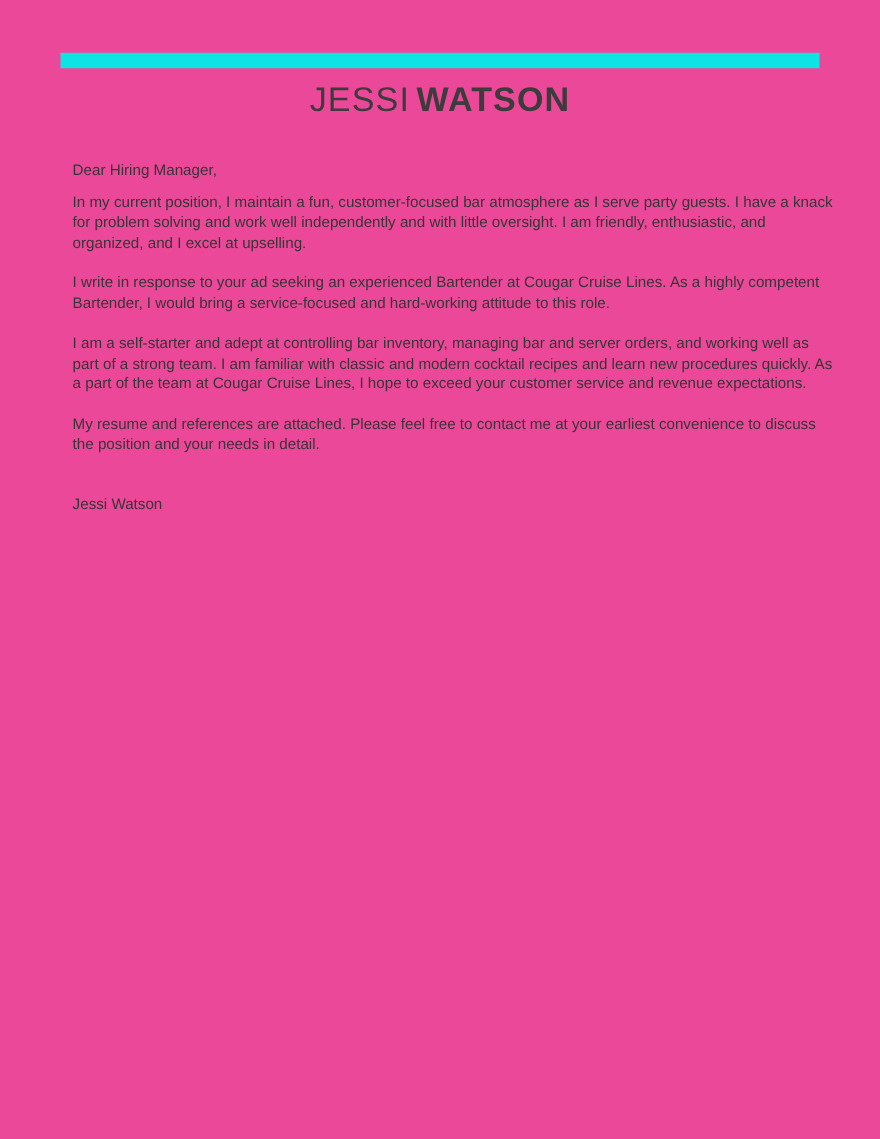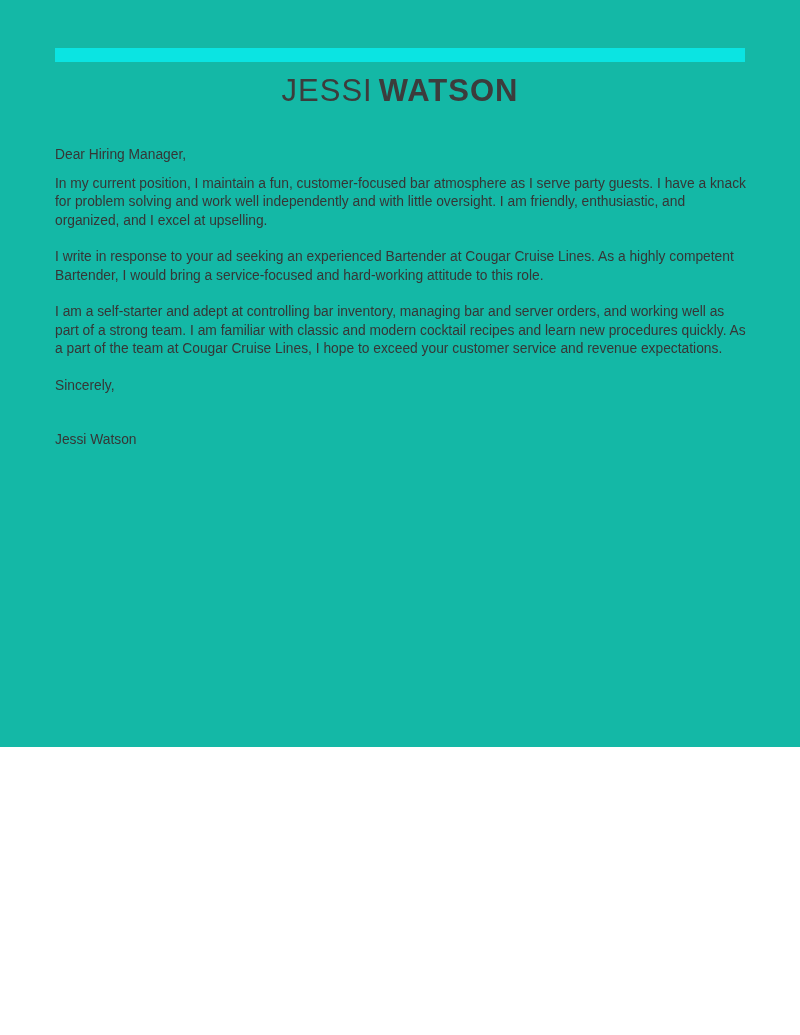--- a/index.html
+++ b/index.html
@@ -3,22 +3,22 @@
 <meta charset="utf-8">
 <style>
   html, body {
     margin: 0;
     padding: 0;
     background: #ffffff;
   }
   .page {
     position: relative;
     width: 800px;
-    height: 747px;
-    background: #14b8a6;
+    height: 1035px;
+    background: #ec4899;
     font-family: "Liberation Sans", sans-serif;
     color: #3a3a3a;
     box-sizing: border-box;
     overflow: hidden;
   }
   .accent-bar {
     position: absolute;
     left: 55px;
     top: 48px;
     width: 690px;
@@ -46,21 +46,21 @@
   }
   .contact {
     margin-top: 9px;
     font-size: 13px;
     color: #333333;
     letter-spacing: 0.2px;
   }
   .letter {
     position: absolute;
     top: 146px;
-    left: 55px;
+    left: 66px;
     width: 693px;
     font-size: 13.8px;
     line-height: 18.5px;
     color: #363636;
   }
   .letter p {
     margin: 0 0 18px 0;
   }
   .letter p.salutation {
     margin-bottom: 10px;
@@ -89,19 +89,19 @@
 
   <div class="letter">
     <p class="salutation">Dear Hiring Manager,</p>
 
     <p>In my current position, I maintain a fun, customer-focused bar atmosphere as I serve party guests. I have a knack for problem solving and work well independently and with little oversight. I am friendly, enthusiastic, and organized, and I excel at upselling.</p>
 
     <p>I write in response to your ad seeking an experienced Bartender at Cougar Cruise Lines. As a highly competent Bartender, I would bring a service-focused and hard-working attitude to this role.</p>
 
     <p>I am a self-starter and adept at controlling bar inventory, managing bar and server orders, and working well as part of a strong team. I am familiar with classic and modern cocktail recipes and learn new procedures quickly. As a part of the team at Cougar Cruise Lines, I hope to exceed your customer service and revenue expectations.</p>
 
+    <p>My resume and references are attached. Please feel free to contact me at your earliest convenience to discuss the position and your needs in detail.</p>
 
-    <p class="closing">Sincerely,</p>
 
     <p class="signature">Jessi Watson</p>
   </div>
 
 </div>
 
 </body></html>

